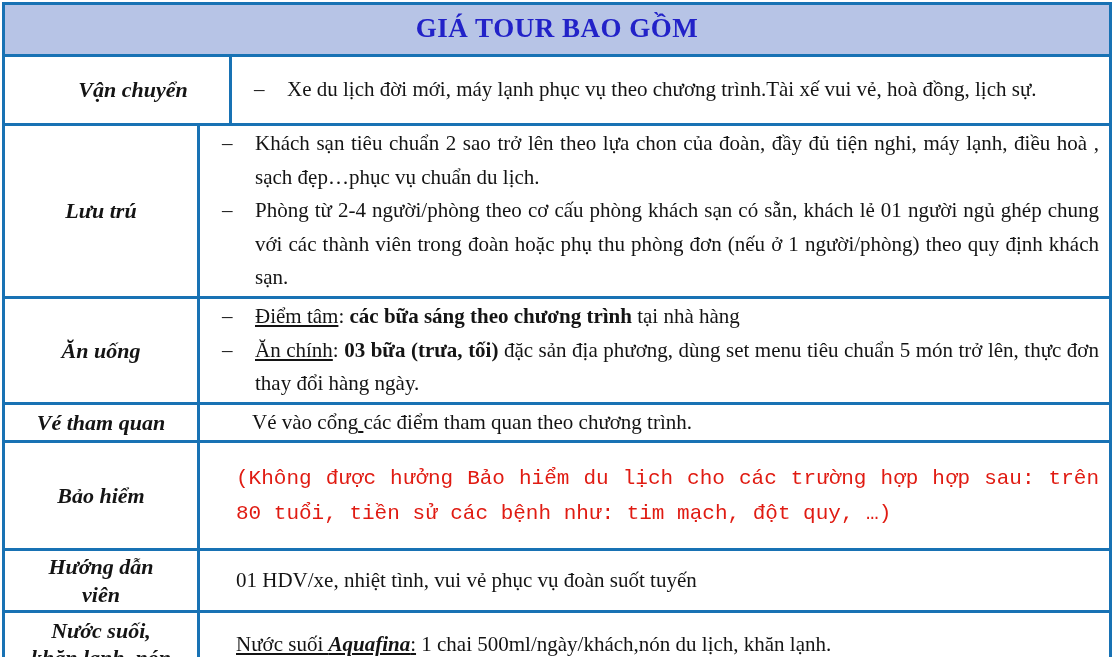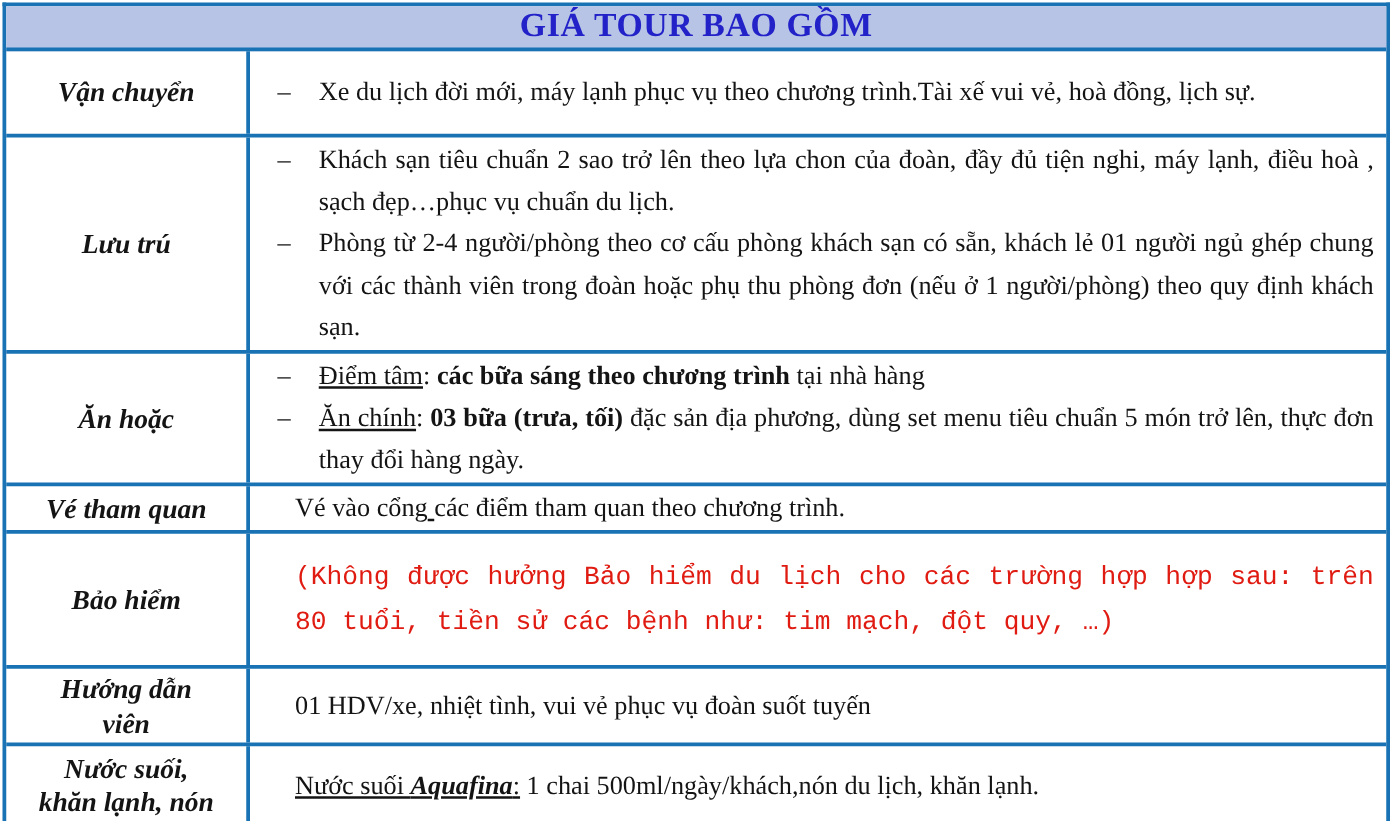--- a/index.html
+++ b/index.html
@@ -18,38 +18,38 @@
   .page{
     width:1115px;height:657px;overflow:hidden;position:relative;
     padding:2px 3px 0 2px;background:#ffffff;
   }
   .tour-table{
     width:1110px;
     border:3px solid var(--border-color);
     border-bottom:none;
   }
   .table-header{
-    height:36px;
+    height:52px;
     background:var(--header-bg);
     border-bottom:3px solid var(--border-color);
     display:flex;align-items:center;justify-content:center;
   }
   .table-header .title{
     font-size:27px;font-weight:bold;color:var(--title-color);
     letter-spacing:0.5px;line-height:1;padding-bottom:2px;
   }
   .row{
     display:flex;align-items:stretch;
     border-bottom:3px solid var(--border-color);
   }
   .row:last-child{border-bottom:none;}
-  .row:nth-child(1){min-height:69px;}
+  .row:nth-child(1){min-height:69px;padding-left:32px;}
   .row:nth-child(2){min-height:172px;}
   .row:nth-child(3){min-height:104px;}
-  .row:nth-child(4){min-height:29px;}
+  .row:nth-child(4){min-height:29px;gap:16px;}
   .row:nth-child(5){min-height:108px;}
   .row:nth-child(6){min-height:57px;}
   .row:nth-child(7){min-height:62px;}
   .label-cell{
     width:195px;flex:0 0 195px;
     border-right:3px solid var(--border-color);
     display:flex;flex-direction:column;align-items:center;justify-content:center;
     text-align:center;
     font-weight:bold;font-style:italic;font-size:22px;line-height:1.25;
     padding:2px 4px;
@@ -93,21 +93,21 @@
           <div class="label-cell">
             <div>Lưu trú</div>
           </div>
           <div class="content-cell">
             <div class="para bulleted justify"><span class="dash">–</span><span>Khách sạn tiêu chuẩn 2 sao trở lên theo lựa chon của đoàn, đầy đủ tiện nghi, máy lạnh, điều hoà , sạch đẹp…phục vụ chuẩn du lịch.</span></div>
             <div class="para bulleted justify"><span class="dash">–</span><span>Phòng từ 2-4 người/phòng theo cơ cấu phòng khách sạn có sẵn, khách lẻ 01 người ngủ ghép chung với các thành viên trong đoàn hoặc phụ thu phòng đơn (nếu ở 1 người/phòng) theo quy định khách sạn.</span></div>
           </div>
         </div>
         <div class="row">
           <div class="label-cell">
-            <div>Ăn hoặc</div>
+            <div>Ăn uống</div>
           </div>
           <div class="content-cell">
             <div class="para bulleted"><span class="dash">–</span><span class="seg-u">Điểm tâm</span><span>: </span><span class="seg-b">các bữa sáng theo chương trình</span><span> tại nhà hàng</span></div>
             <div class="para bulleted justify"><span class="dash">–</span><span class="seg-u">Ăn chính</span><span>: </span><span class="seg-b">03 bữa (trưa, tối)</span><span> đặc sản địa phương, dùng set menu tiêu chuẩn 5 món trở lên, thực đơn thay đổi hàng ngày.</span></div>
           </div>
         </div>
         <div class="row">
           <div class="label-cell">
             <div>Vé tham quan</div>
           </div>

